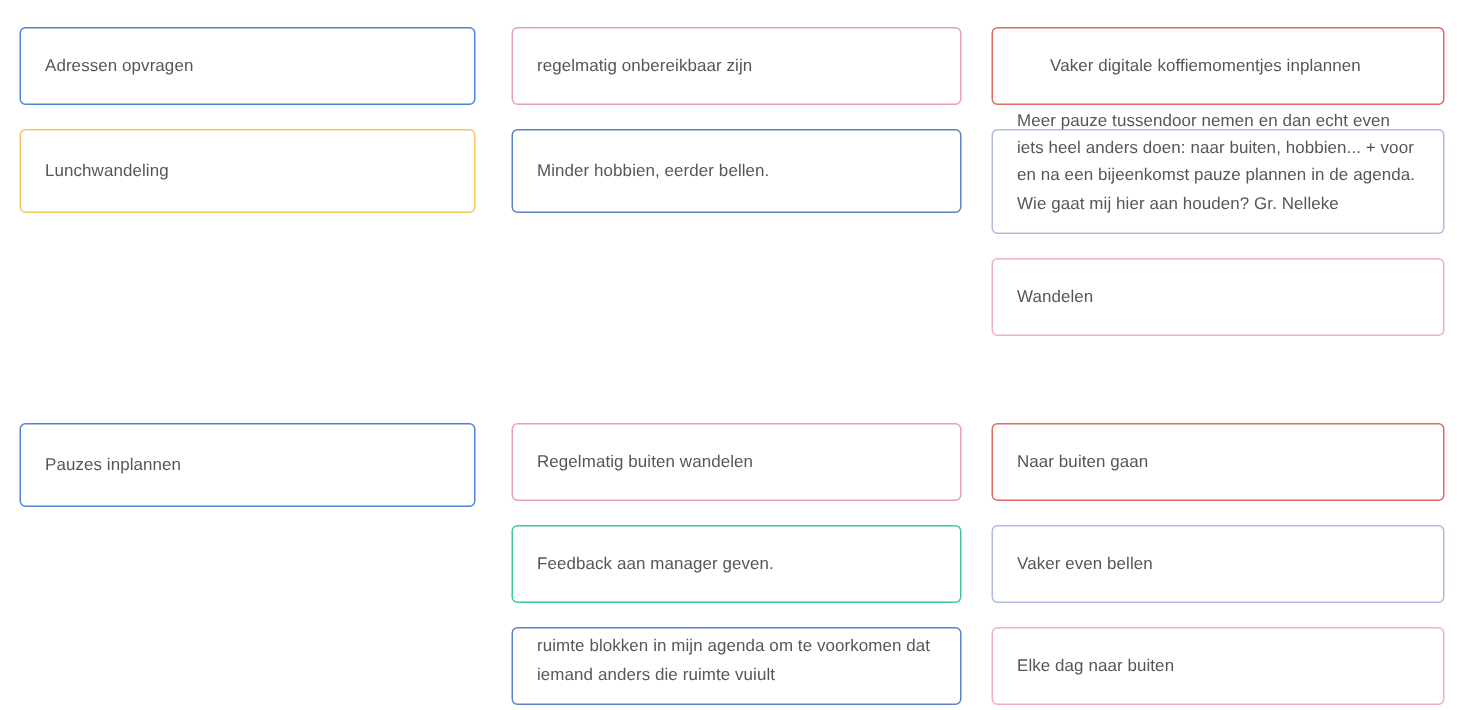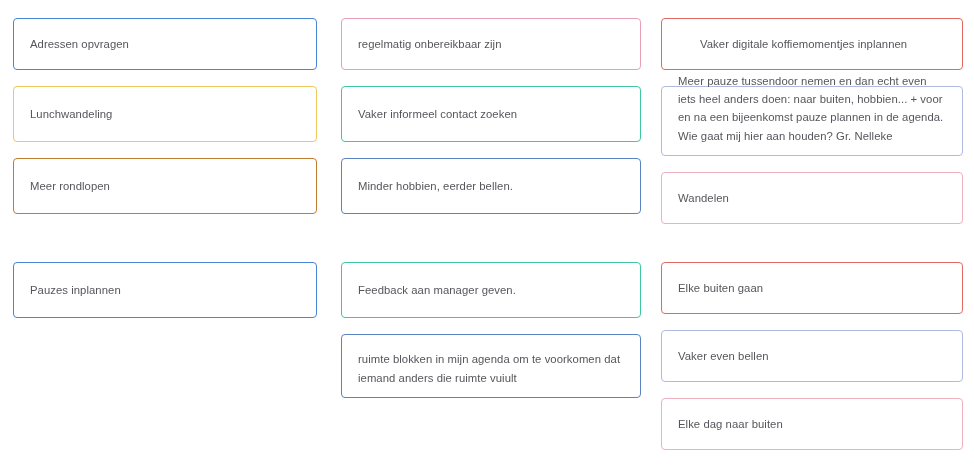--- a/index.html
+++ b/index.html
@@ -20,21 +20,21 @@
     background: #ffffff;
   }
   .section {
     position: absolute;
     left: 0;
     width: 974px;
     display: flex;
     flex-direction: row;
   }
   #section-top  { top: 0px;   height: 240px; }
-  #section-bottom { top: 244px; height: 183px; }
+  #section-bottom { top: 264px; height: 183px; }
 
   .column {
     display: flex;
     flex-direction: column;
     margin-top: 18px;
   }
   .col-1 { width: 330px; padding-left: 13px; padding-right: 13px; box-sizing: border-box; }
   .col-2 { width: 325px; padding-left: 11px; padding-right: 14px; box-sizing: border-box; }
   .col-3 { width: 319px; padding-left: 6px;  padding-right: 11px; box-sizing: border-box; }
 
@@ -76,31 +76,25 @@
 <div id="board" style="background: rgb(255, 255, 255);">
 
   <div class="section" id="section-top">
     <div class="column col-1">
       <div class="card h-small" style="border-color: rgb(74, 134, 214);">
         <span class="card-text" style="color: rgb(85, 86, 91);">Adressen opvragen</span>
       </div>
       <div class="card h-medium" style="border-color: rgb(240, 200, 96);">
         <span class="card-text" style="color: rgb(85, 86, 91);">Lunchwandeling</span>
       </div>
-      <div class="card h-medium" style="border-color: rgb(192, 125, 50);">
-        <span class="card-text" style="color: rgb(85, 86, 91);">Meer rondlopen</span>
-      </div>
     </div>
 
     <div class="column col-2">
       <div class="card h-small" style="border-color: rgb(232, 160, 180);">
         <span class="card-text" style="color: rgb(85, 86, 91);">regelmatig onbereikbaar zijn</span>
-      </div>
-      <div class="card h-medium" style="border-color: rgb(63, 200, 160);">
-        <span class="card-text" style="color: rgb(85, 86, 91);">Vaker informeel contact zoeken</span>
       </div>
       <div class="card h-medium" style="border-color: rgb(91, 131, 194);">
         <span class="card-text" style="color: rgb(85, 86, 91);">Minder hobbien, eerder bellen.</span>
       </div>
     </div>
 
     <div class="column col-3">
       <div class="card h-small" style="border-color: rgb(224, 106, 98); padding-left: 38px;">
         <span class="card-text" style="color: rgb(85, 86, 91);">Vaker digitale koffiemomentjes inplannen</span>
       </div>
@@ -114,31 +108,34 @@
   </div>
 
   <div class="section" id="section-bottom">
     <div class="column col-1">
       <div class="card h-medium" style="border-color: rgb(74, 134, 214);">
         <span class="card-text" style="color: rgb(85, 86, 91);">Pauzes inplannen</span>
       </div>
     </div>
 
     <div class="column col-2">
+      <div class="card h-medium" style="border-color: rgb(232, 160, 180);">
+        <span class="card-text" style="color: rgb(85, 86, 91);">Regelmatig buiten wandelen</span>
+      </div>
       <div class="card h-medium" style="border-color: rgb(63, 200, 160);">
         <span class="card-text" style="color: rgb(85, 86, 91);">Feedback aan manager geven.</span>
       </div>
       <div class="card tall h-tall-2" style="border-color: rgb(91, 131, 194);">
         <span class="card-text" style="color: rgb(85, 86, 91);">ruimte blokken in mijn agenda om te voorkomen dat iemand anders die ruimte vuiult</span>
       </div>
     </div>
 
     <div class="column col-3">
       <div class="card h-medium" style="border-color: rgb(224, 106, 98);">
-        <span class="card-text" style="color: rgb(85, 86, 91);">Elke buiten gaan</span>
+        <span class="card-text" style="color: rgb(85, 86, 91);">Naar buiten gaan</span>
       </div>
       <div class="card h-medium" style="border-color: rgb(176, 186, 224);">
         <span class="card-text" style="color: rgb(85, 86, 91);">Vaker even bellen</span>
       </div>
       <div class="card h-medium" style="border-color: rgb(238, 176, 191);">
         <span class="card-text" style="color: rgb(85, 86, 91);">Elke dag naar buiten</span>
       </div>
     </div>
   </div>
 

